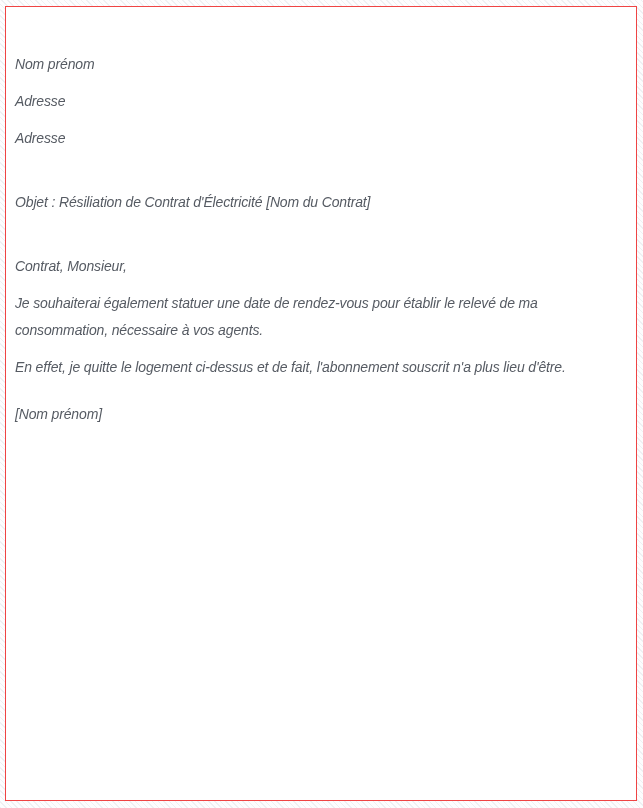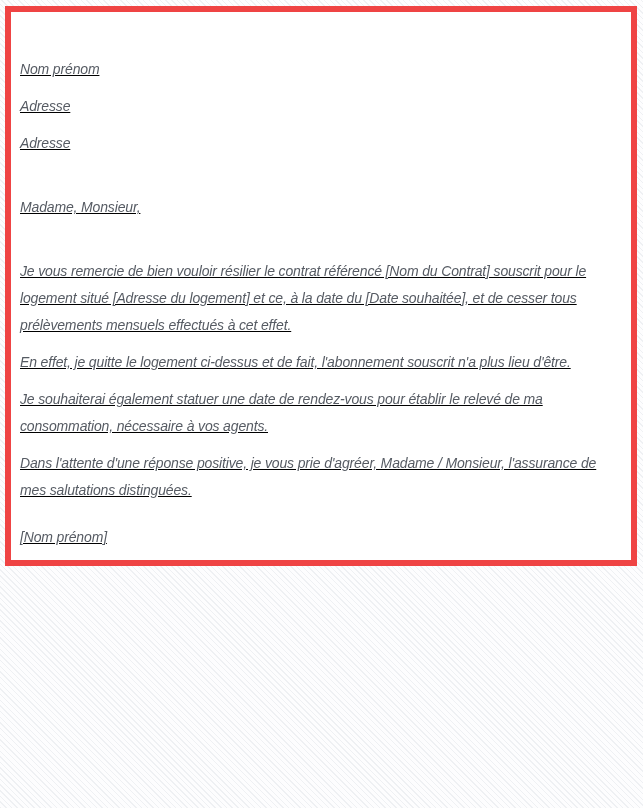--- a/index.html
+++ b/index.html
@@ -13,26 +13,25 @@
     background-color: #fdfdfe;
     background-image: repeating-linear-gradient(45deg, rgba(188,196,205,0.22) 0 1px, transparent 1px 4px);
     font-family: "Liberation Sans", sans-serif;
     overflow: hidden;
   }
   .letter-frame {
     position: absolute;
     left: 5px;
     top: 6px;
     width: 632px;
-    height: 560px;
+    height: 795px;
     box-sizing: border-box;
     background: #ffffff;
-    border: 6px solid #ef4444;
+    border: 1px solid #ef4444;
     padding: 44px 9px 0 9px;
-    text-decoration: underline;
   }
   .letter-frame p {
     margin: 0 0 10px 0;
     font-style: italic;
     font-size: 14px;
     line-height: 27px;
     letter-spacing: -0.15px;
     color: #565b63;
   }
   .block-gap {
@@ -45,24 +44,23 @@
 </head>
 <body>
 
 <div class="letter-frame">
   <div>
     <p>Nom prénom</p>
     <p>Adresse</p>
     <p>Adresse</p>
   </div>
 
+  <p class="block-gap">Objet : Résiliation de Contrat d'Électricité [Nom du Contrat]</p>
 
-  <p class="block-gap">Madame, Monsieur,</p>
+  <p class="block-gap">Contrat, Monsieur,</p>
 
   <div>
-    <p class="block-gap">Je vous remercie de bien vouloir résilier le contrat référencé [Nom du Contrat] souscrit pour le logement situé [Adresse du logement] et ce, à la date du [Date souhaitée], et de cesser tous prélèvements mensuels effectués à cet effet.</p>
+    <p>Je souhaiterai également statuer une date de rendez-vous pour établir le relevé de ma consommation, nécessaire à vos agents.</p>
     <p>En effet, je quitte le logement ci-dessus et de fait, l'abonnement souscrit n'a plus lieu d'être.</p>
-    <p>Je souhaiterai également statuer une date de rendez-vous pour établir le relevé de ma consommation, nécessaire à vos agents.</p>
-    <p>Dans l'attente d'une réponse positive, je vous prie d'agréer, Madame / Monsieur, l'assurance de mes salutations distinguées.</p>
   </div>
 
   <p class="signature-gap">[Nom prénom]</p>
 </div>
 
 </body></html>

